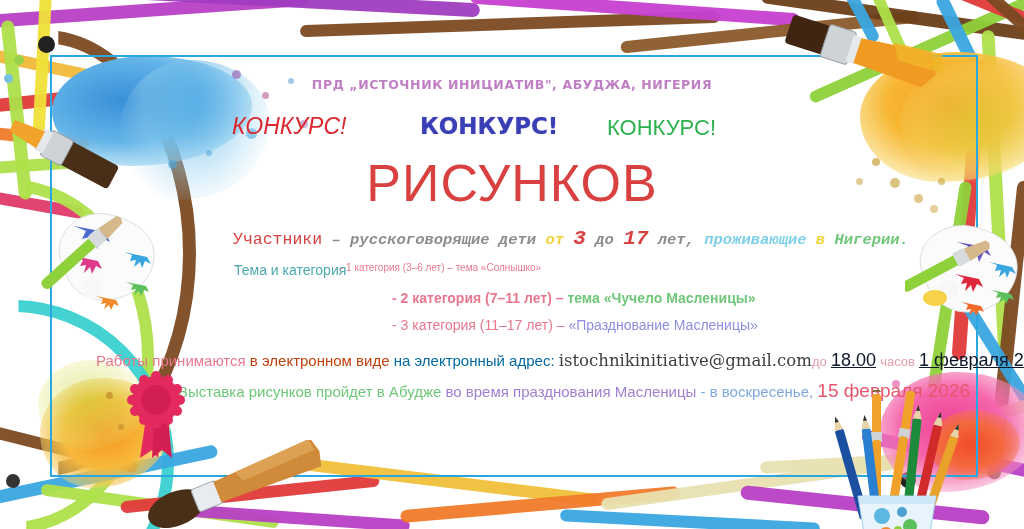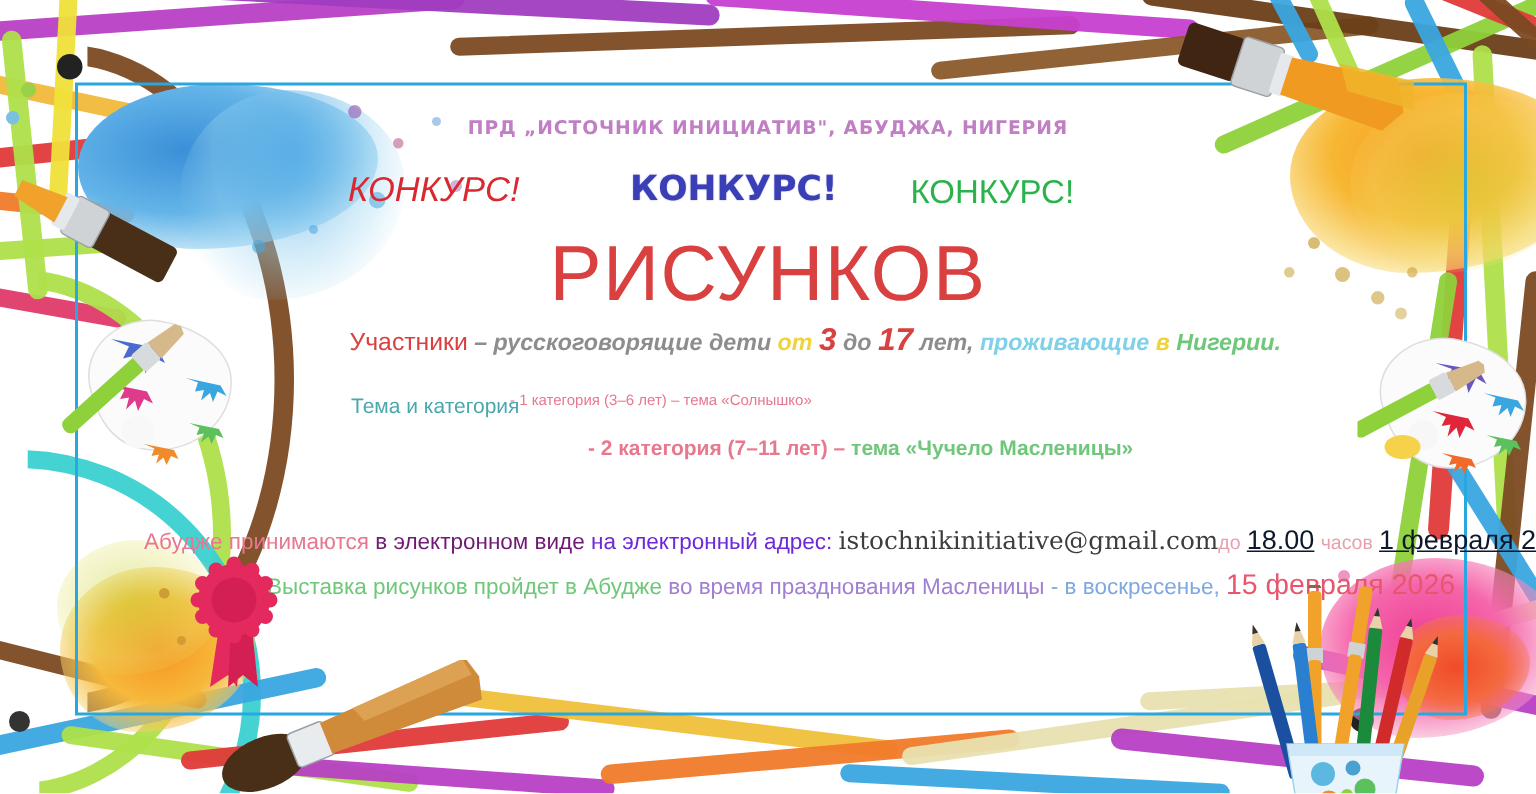--- a/index.html
+++ b/index.html
@@ -64,40 +64,40 @@
   .k3{position:absolute;left:557px;top:2px;font-family:"Liberation Sans",sans-serif;
       font-size:22px;color:#2bb24c;white-space:nowrap;}
 
   .title{
     position:absolute;left:0;right:0;top:98px;text-align:center;
     font-family:"Liberation Sans",sans-serif;
     font-size:52px;color:#d94141;letter-spacing:1px;white-space:nowrap;
   }
 
   .line{position:absolute;white-space:nowrap;}
-  .participants{left:183px;top:160px;font-size:15.5px;}
+  .participants{left:183px;top:172px;font-size:15.5px;font-family:Liberation Mono, monospace;}
   .participants .w-red{color:#d94141;font-size:16.5px;}
   .participants .w-gray{color:#8d8d8d;font-style:italic;font-weight:bold;}
   .participants .w-gold{color:#f0d23c;font-style:italic;font-weight:bold;}
   .participants .w-bignum{color:#d94141;font-style:italic;font-weight:bold;font-size:21px;}
   .participants .w-cyan{color:#7fd0e8;font-style:italic;font-weight:bold;}
   .participants .w-green{color:#6fc77a;font-style:italic;font-weight:bold;}
 
   .cat-label{left:184px;top:207px;font-size:14px;color:#4aa8ad;}
   .cat1{left:290px;top:207px;font-size:10px;}
   .cat2{left:342px;top:235px;font-size:14px;font-weight:bold;}
   .cat3{left:342px;top:262px;font-size:14px;}
   .c-pink{color:#e8788e;}
   .c-green{color:#6fc77a;}
   .c-blue{color:#8e8ee0;}
 
   .accept{left:46px;top:295px;font-size:15px;}
   .accept .a1{color:#e8788e;}
-  .accept .a2{color:#701a75;}
-  .accept .a3{color:#6d28d9;}
+  .accept .a2{color:#c2410c;}
+  .accept .a3{color:#0369a1;}
   .accept .mail{font-family:"DejaVu Serif",serif;color:#3d3d3d;font-size:16.5px;}
   .accept .sm{color:#e8a0ae;font-size:13px;}
   .accept .big{color:#0f172a;font-size:18px;text-decoration:underline;}
 
   .expo{left:128px;top:325px;font-size:15px;}
   .expo .e1{color:#6fc77a;}
   .expo .e2{color:#a07fd0;}
   .expo .e3{color:#7fa8e0;text-align:right;}
   .expo .e4{color:#e8566e;font-size:19px;}
 
@@ -364,23 +364,26 @@
       <span class="w-green">Нигерии.</span>
     </div>
 
     <div class="line cat-label">Тема и категория</div>
     <div class="line cat1">
       <span class="c-pink">- 1 категория (3–6 лет) – тема «Солнышко»</span>
     </div>
     <div class="line cat2">
       <span class="c-pink">- 2 категория (7–11 лет) – </span><span class="c-green">тема «Чучело Масленицы»</span>
     </div>
+    <div class="line cat3">
+      <span class="c-pink">- 3 категория (11–17 лет) – </span><span class="c-blue">«Празднование Масленицы»</span>
+    </div>
 
     <div class="line accept">
-      <span class="a1">Абудже принимаются</span>
+      <span class="a1">Работы принимаются</span>
       <span class="a2">в электронном виде</span>
       <span class="a3">на электронный адрес:</span>
       <span class="mail">istochnikinitiative@gmail.com</span><span class="sm">до</span>
       <span class="big">18.00</span>
       <span class="sm">часов</span>
       <span class="big">1 февраля 2026</span>
       
     </div>
 
     <div class="line expo">

